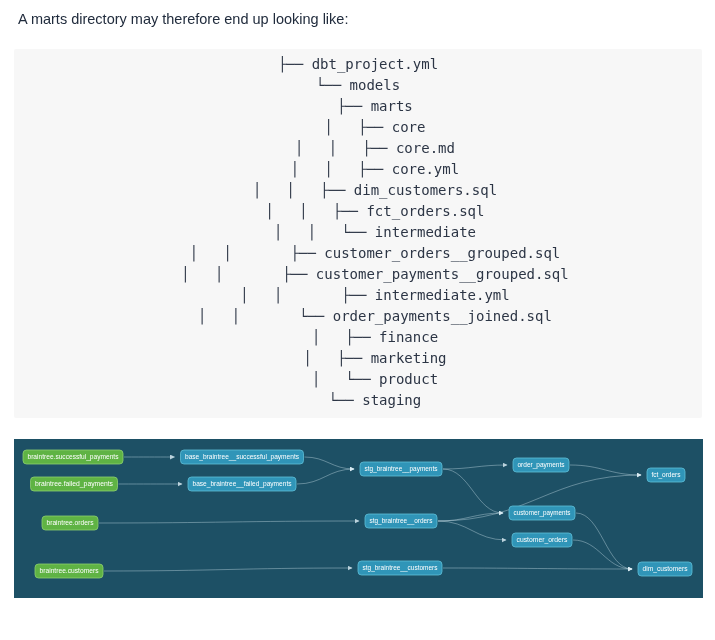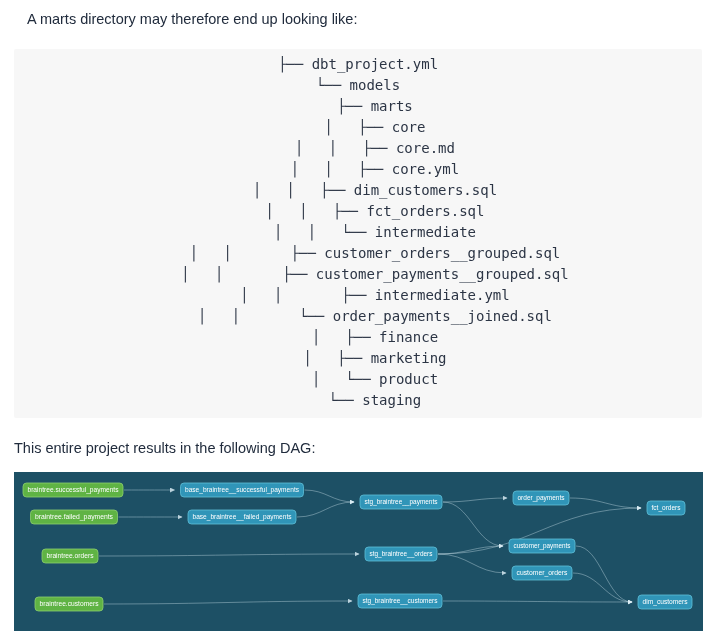--- a/index.html
+++ b/index.html
@@ -7,21 +7,21 @@
   body {
     width: 715px;
     min-height: 640px;
     font-family: "Liberation Sans", sans-serif;
     color: #212c3d;
   }
   .page { padding: 10px 13px 12px 14px; }
   .para {
     font-size: 14.5px;
     line-height: 1.25;
-    margin: 0 0 21px 13px;
+    margin: 0 0 21px 4px;
     color: #212c3d;
   }
   .codeblock {
     margin: 0 0 21px 0;
     padding: 5px 13px 7px 13px;
     background: #f7f7f7;
     border-radius: 2px;
     font-family: "DejaVu Sans Mono", monospace;
     font-size: 14px;
     line-height: 21px;
@@ -63,21 +63,20 @@
     │   │   └── intermediate
     │   │       ├── customer_orders__grouped.sql
     │   │       ├── customer_payments__grouped.sql
     │   │       ├── intermediate.yml
     │   │       └── order_payments__joined.sql
     │   ├── finance
     │   ├── marketing
     │   └── product
     └── staging</pre>
 
-  <p class="para dag-intro">This entire project results in the following DAG:</p>
 
   <div class="dag-panel">
     <svg id="dag-svg" viewBox="0 0 689 159">
         <defs>
           <marker id="dag-arrow" markerWidth="6" markerHeight="6" refX="4.5" refY="2.5" orient="auto" markerUnits="userSpaceOnUse">
             <path d="M0,0 L5,2.5 L0,5 Z" fill="rgba(223,240,247,0.78)"></path>
           </marker>
         </defs>
         <g>
           <path d="M 110 18 C 132.725 18, 137.775 18, 160.5 18" fill="none" stroke="rgba(214,235,243,0.38)" stroke-width="1" marker-end="url(#dag-arrow)"></path>

